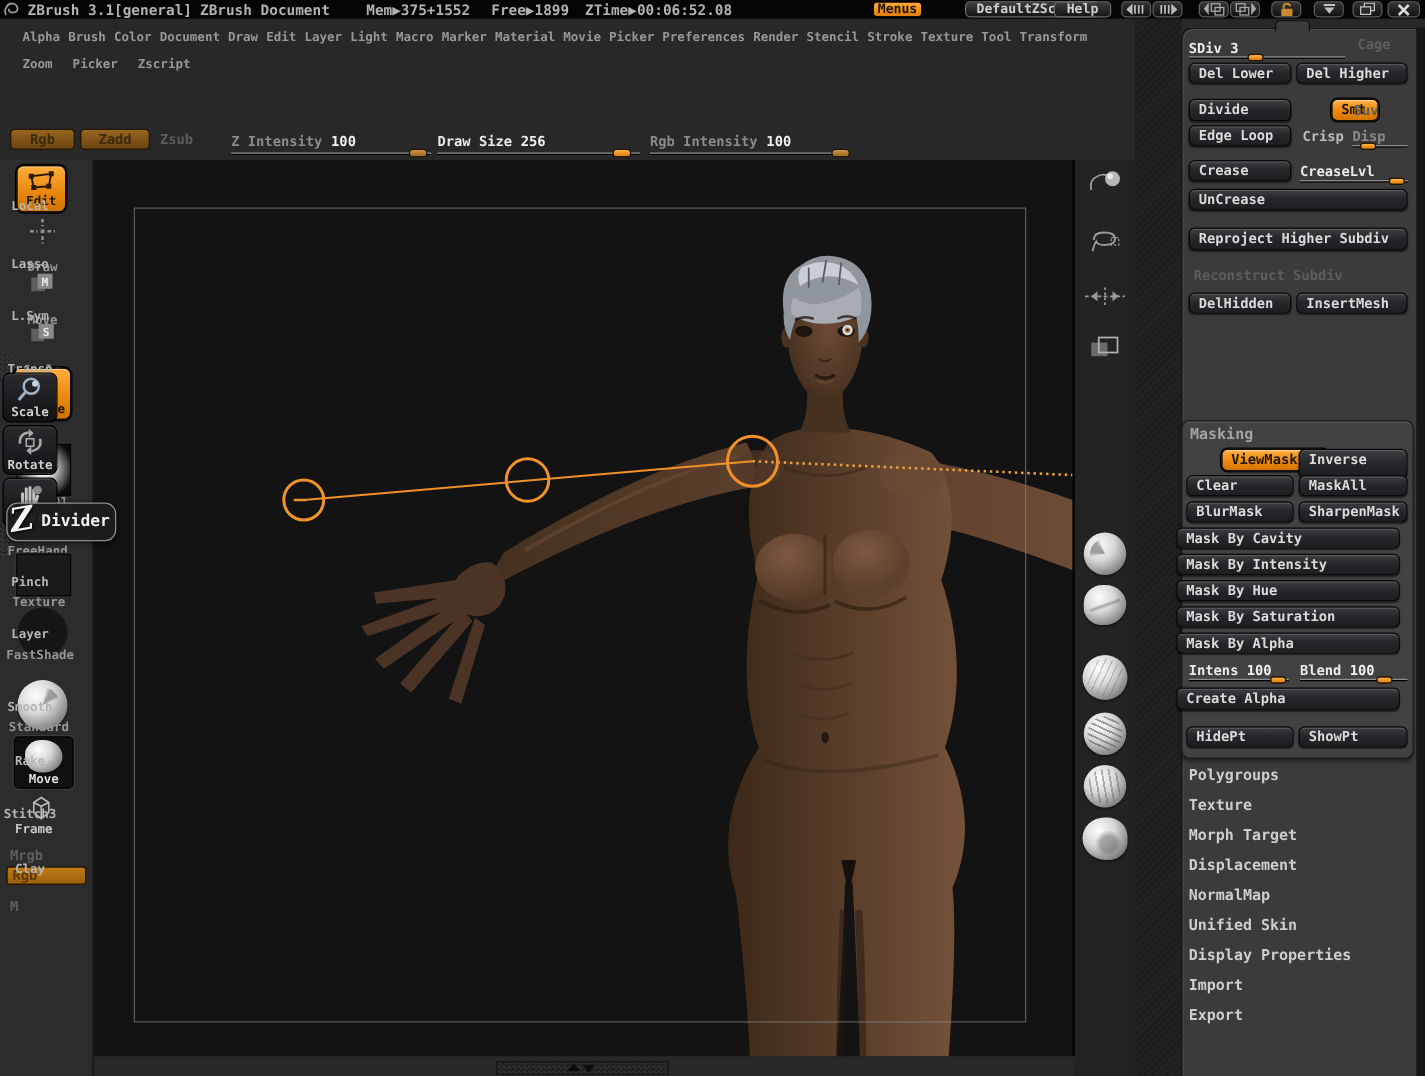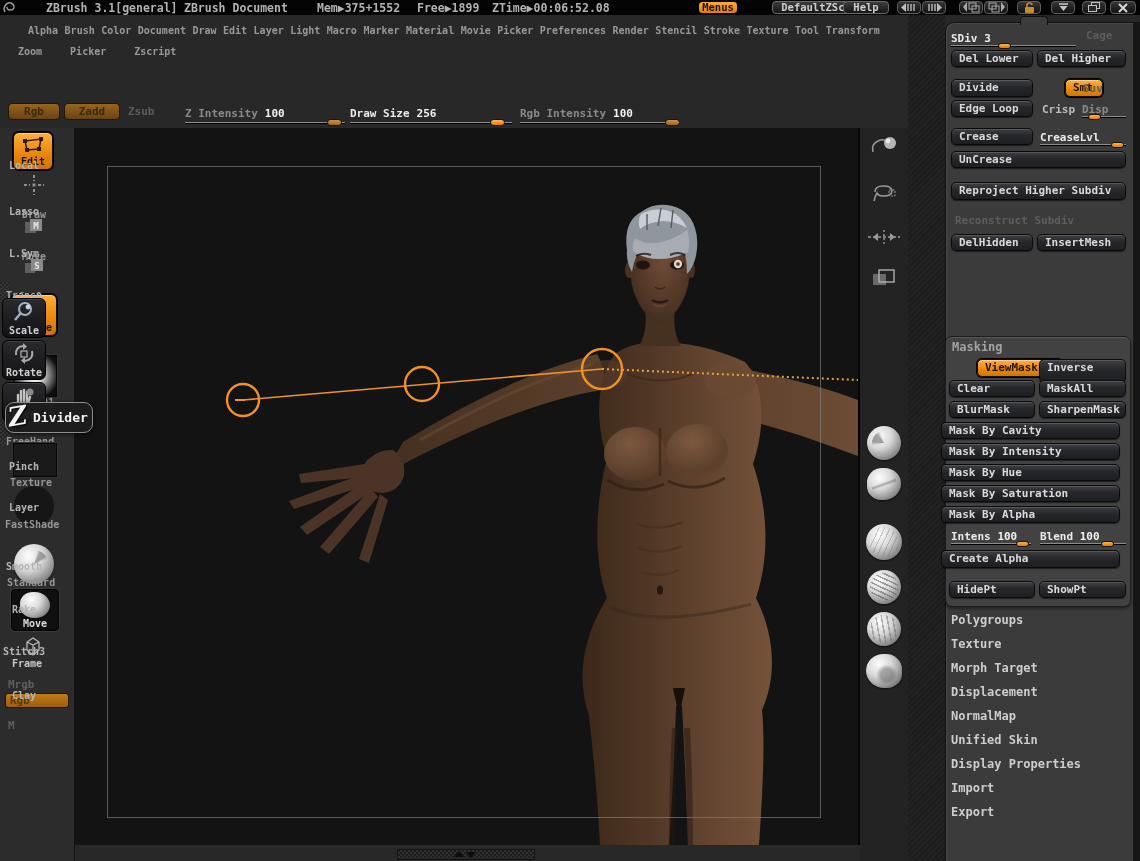--- a/index.html
+++ b/index.html
@@ -1,21 +1,21 @@
 <!DOCTYPE html>
 <html><head>
 <meta charset="utf-8">
 <style>
   html,body{margin:0;padding:0;background:#000;}
   #win{position:relative;width:1140px;height:861px;background:#282828;overflow:hidden;
        font-family:"DejaVu Sans Mono",monospace;-webkit-font-smoothing:none;}
   .abs{position:absolute;}
   
   #titlebar{position:absolute;left:0;top:0;width:1140px;height:15px;background:#040404;}
-  .tb-txt{position:absolute;top:1px;color:#b2b2b2;font:bold 11.5px "DejaVu Sans Mono",monospace;white-space:nowrap;margin-left:24px;}
+  .tb-txt{position:absolute;top:1px;color:#b2b2b2;font:bold 11.5px "DejaVu Sans Mono",monospace;white-space:nowrap;}
   .tb-btn{position:absolute;top:1px;height:13px;box-sizing:border-box;border:1px solid #6a6a6a;border-radius:4px;
           background:linear-gradient(#3c3c3c,#161616);color:#cfcfcf;font:bold 10.5px "DejaVu Sans Mono",monospace;
           text-align:center;line-height:11px;cursor:pointer;}
   .tb-btn.orange{background:linear-gradient(#ffab36,#e07d06);color:#1d1200;border-color:#000;}
   .tb-ico{position:absolute;top:1px;width:24px;height:13px;box-sizing:border-box;border:1px solid #5f5f5f;border-radius:4px;
           background:linear-gradient(#353535,#121212);cursor:pointer;display:flex;align-items:center;justify-content:center;}
   .tb-ico svg{display:block;}
   
   .menurow{position:absolute;display:flex;white-space:nowrap;}
   .menu-item{color:#989898;font:bold 10px "DejaVu Sans Mono",monospace;cursor:pointer;}
@@ -146,21 +146,21 @@
           <rect x="0.5" y="3.5" width="8" height="6" fill="#2a2a2a" stroke="#c4c4c4"></rect>
         </svg>
     </div>
     <div class="tb-ico" style="left:1110px;width:26px">
       <svg width="10" height="10" viewBox="0 0 10 10">
           <path d="M1 1 L9 9 M9 1 L1 9" stroke="#d8d8d8" stroke-width="2"></path>
         </svg>
     </div>
   </div>
 
-  <div class="menurow" style="left:18px;top:25px;width:852px;justify-content:space-between;margin-left:10px;">
+  <div class="menurow" style="left:18px;top:25px;width:852px;justify-content:space-between;">
 
   <span class="menu-item">Alpha</span>
       <span class="menu-item">Brush</span>
       <span class="menu-item">Color</span>
       <span class="menu-item">Document</span>
       <span class="menu-item">Draw</span>
       <span class="menu-item">Edit</span>
       <span class="menu-item">Layer</span>
       <span class="menu-item">Light</span>
       <span class="menu-item">Macro</span>
@@ -169,21 +169,21 @@
       <span class="menu-item">Movie</span>
       <span class="menu-item">Picker</span>
       <span class="menu-item">Preferences</span>
       <span class="menu-item">Render</span>
       <span class="menu-item">Stencil</span>
       <span class="menu-item">Stroke</span>
       <span class="menu-item">Texture</span>
       <span class="menu-item">Tool</span>
       <span class="menu-item">Transform</span>
     </div>
-  <div class="menurow" style="left:18px;top:46px;gap:28px;">
+  <div class="menurow" style="left:18px;top:46px;gap:16px;">
 
   <span class="menu-item">Zoom</span>
       <span class="menu-item">Picker</span>
       <span class="menu-item">Zscript</span>
     </div>
 
   <div class="mut-btn" style="left:8px;top:103px;width:52px">Rgb</div>
   <div class="mut-btn" style="left:64px;top:103px;width:56px">Zadd</div>
   <span class="lbl dim" style="left:128px;top:105px">Zsub</span>
 

